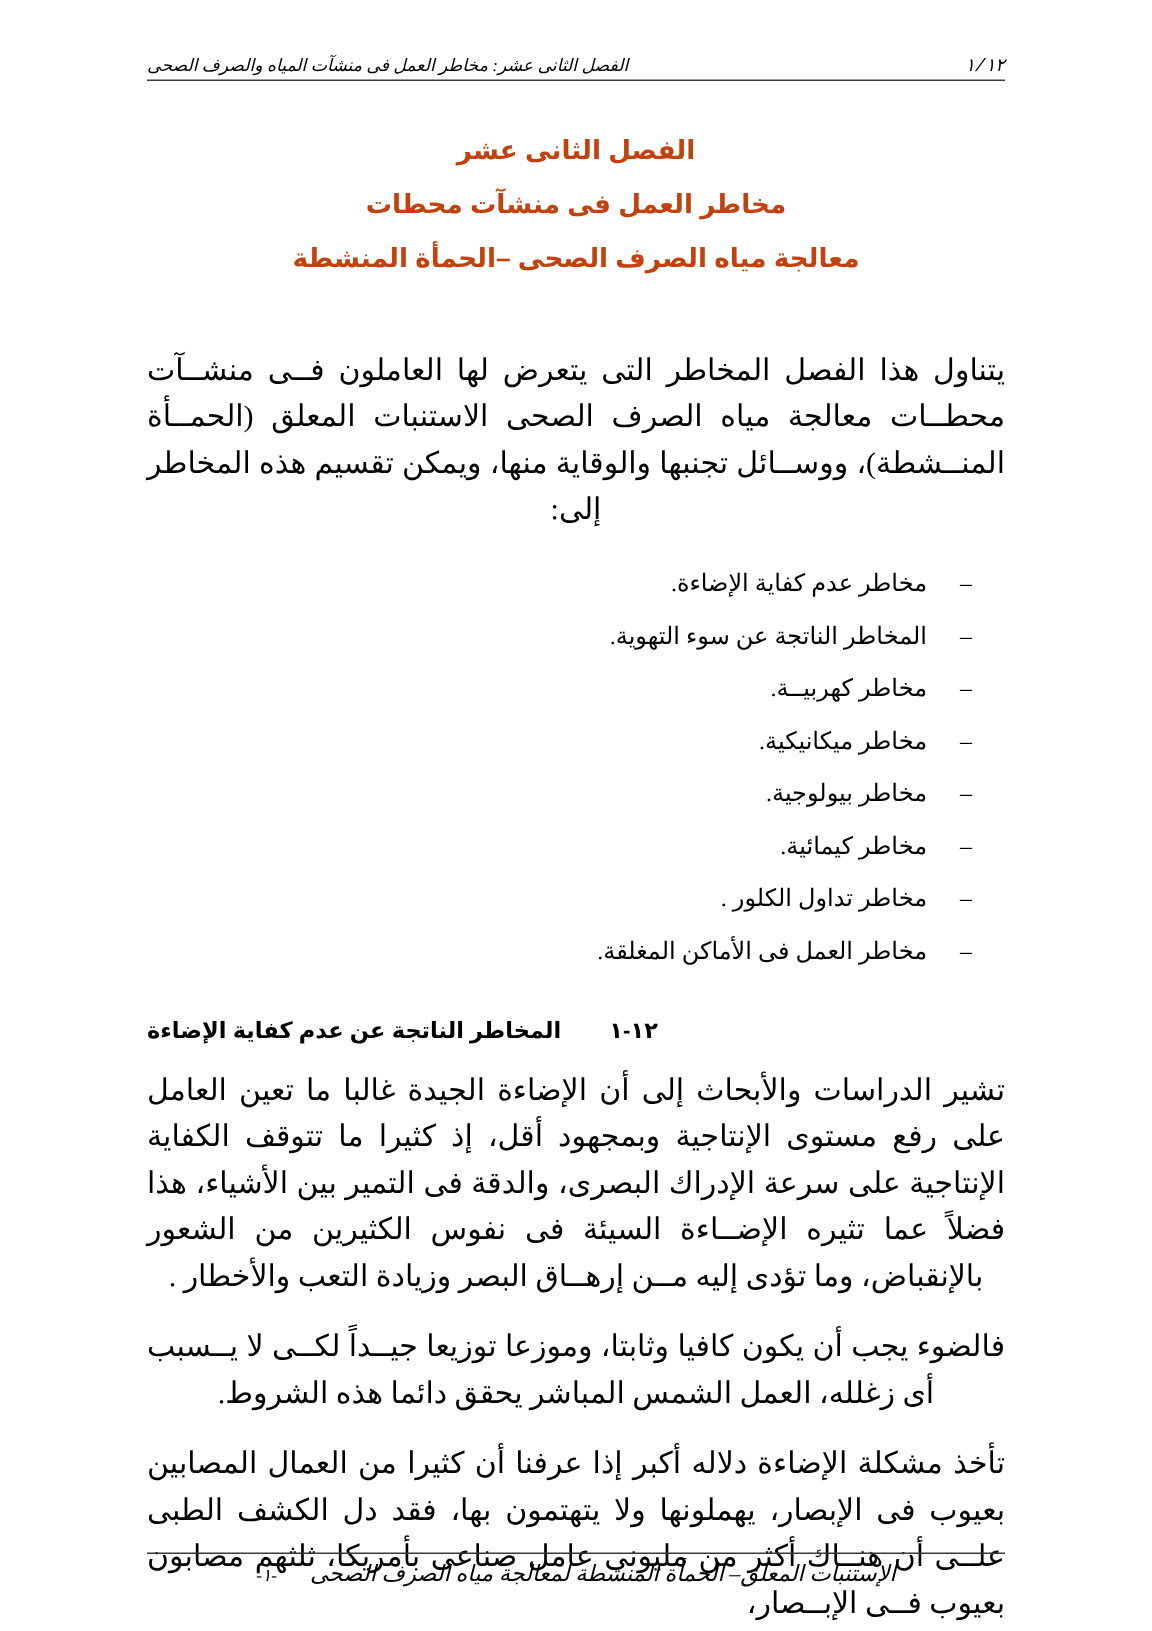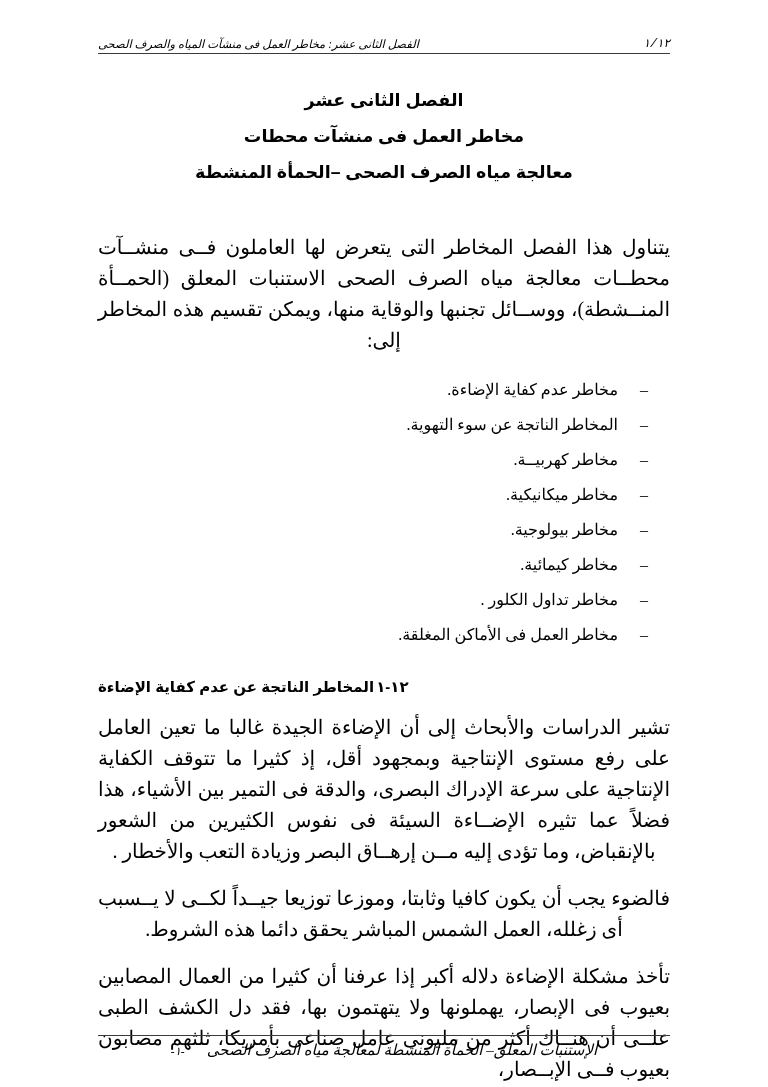--- a/index.html
+++ b/index.html
@@ -66,21 +66,21 @@
   
   .title-block {
     text-align: center;
     margin: 0 0 42px 0;
   }
   .title-line {
     font-family: "Liberation Sans", "DejaVu Sans", sans-serif;
     font-weight: bold;
     font-size: 17.5px;
     line-height: 36px;
-    color: #000000;
+    color: #c2410c;
   }
 
   
   .para {
     font-size: 20px;
     line-height: 31px;
     text-align: justify;
     text-align-last: center;
     margin: 0 0 16px 0;
     text-justify: inter-word;
@@ -125,21 +125,21 @@
     font-weight: bold;
     font-size: 15px;
     margin: 26px 0 16px 0;
     padding-right: 0;
   }
   .section-spacer {
     flex: 1 1 auto;
   }
   .section-num {
     flex: 0 0 auto;
-    margin-left: 2px;
+    margin-left: 32px;
     letter-spacing: 0.5px;
   }
   .section-title {
     flex: 0 0 auto;
   }
 
   
   .footer {
     position: absolute;
     bottom: 28px;

